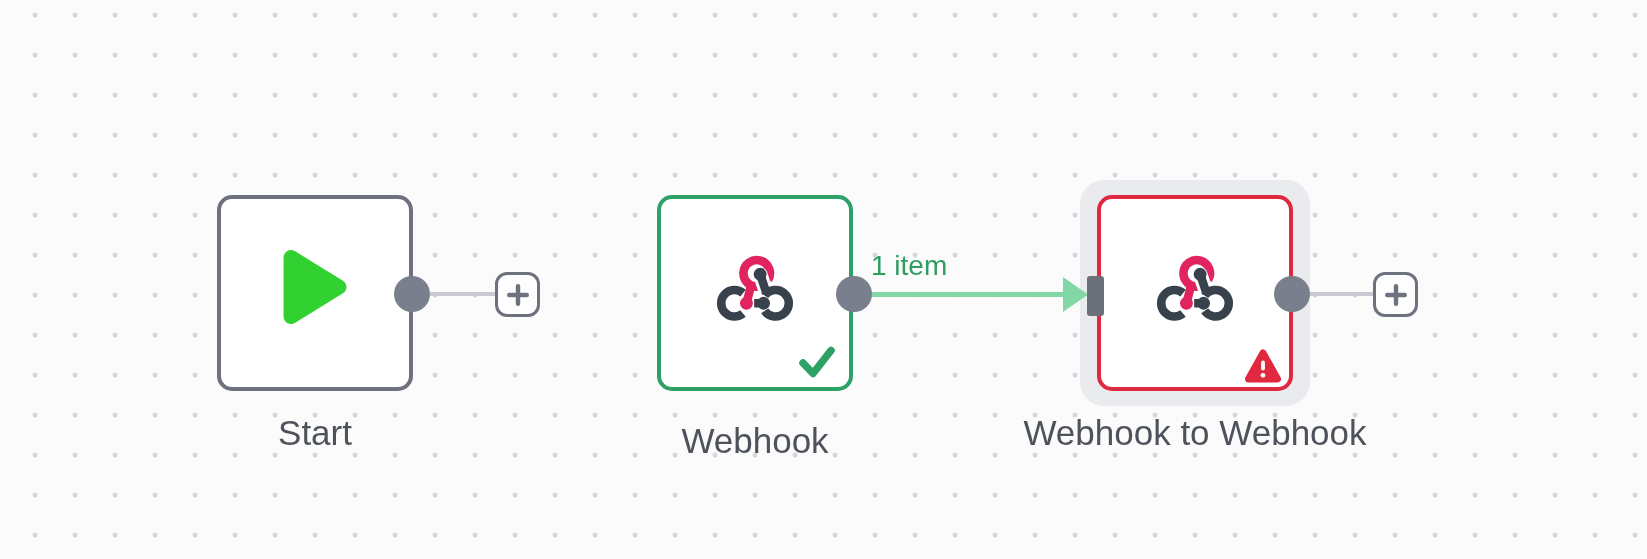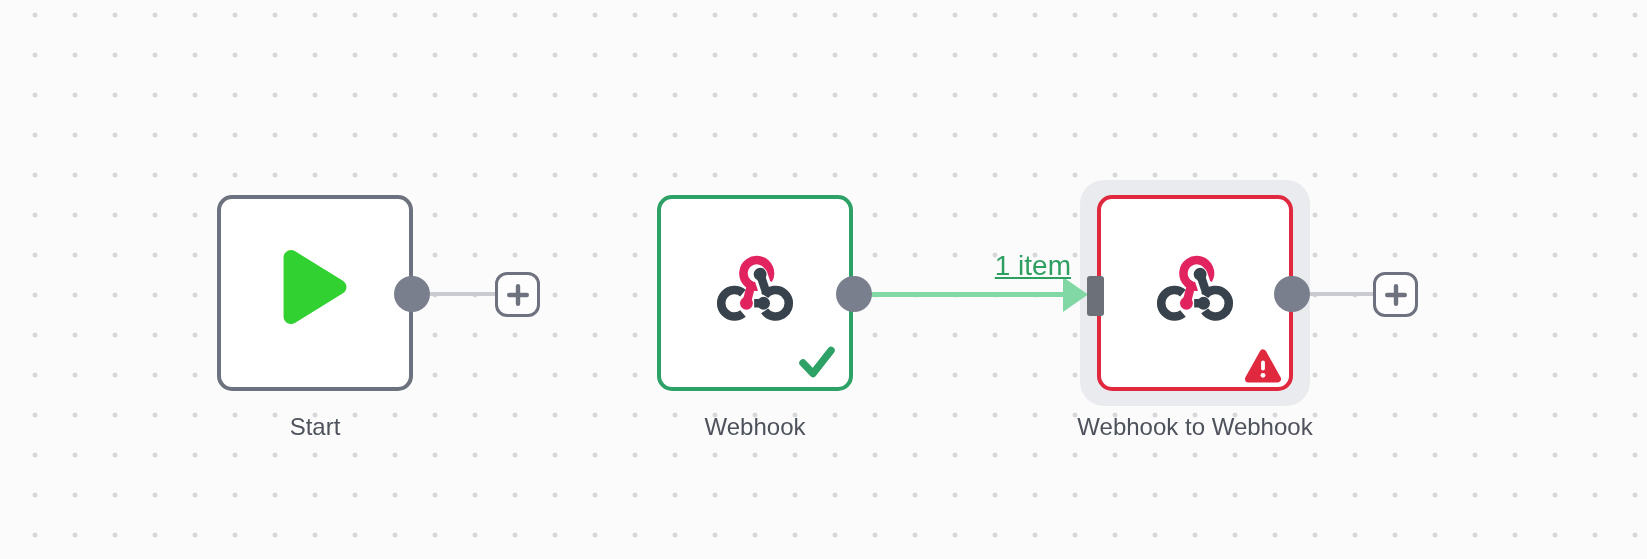--- a/index.html
+++ b/index.html
@@ -44,36 +44,36 @@
   }
   .stub-1{left:430px;width:65px;}
   .stub-2{left:1310px;width:63px;}
   .conn-line{
     position:absolute;left:864px;top:292px;width:202px;height:4.5px;
     background:#81d8a5;z-index:2;
   }
   .conn-arrow{position:absolute;left:1062px;top:275px;z-index:2;}
   .conn-label{
     position:absolute;left:871px;top:251px;width:200px;
-    text-align:right;font-size:28px;color:#2d9f60;z-index:2;line-height:1.1;text-decoration:underline;
+    text-align:left;font-size:28px;color:#2d9f60;z-index:2;line-height:1.1;
   }
   .plus-btn{
     position:absolute;width:45px;height:45px;top:272px;
     background:#fdfdfe;border:3.5px solid #6d727e;border-radius:12px;
     box-sizing:border-box;display:flex;align-items:center;justify-content:center;
     z-index:3;
   }
   .plus-1{left:495px;}
   .plus-2{left:1373px;}
   .node-label{
     position:absolute;top:413px;text-align:center;
-    font-size:24px;color:#4e525b;line-height:1.15;z-index:2;
+    font-size:35px;color:#4e525b;line-height:1.15;z-index:2;
   }
   .lbl-start{left:215px;width:200px;}
-  .lbl-webhook{left:653px;width:204px;}
+  .lbl-webhook{left:653px;width:204px;margin-top:8px;}
   .lbl-respond{left:1019px;width:352px;}
 </style>
 </head>
 <body>
 
 <svg width="0" height="0" style="position:absolute" aria-hidden="true">
   <defs>
     <symbol id="webhook-glyph" viewBox="0 0 100 90">
       <path d="M 65.42 36.75 A 15.5 15.5 0 1 0 54.69 44.26" fill="none" stroke="#e1235f" stroke-width="10"></path>
       <path d="M 40 64 L 45.45 43.05" fill="none" stroke="#e1235f" stroke-width="10"></path>

